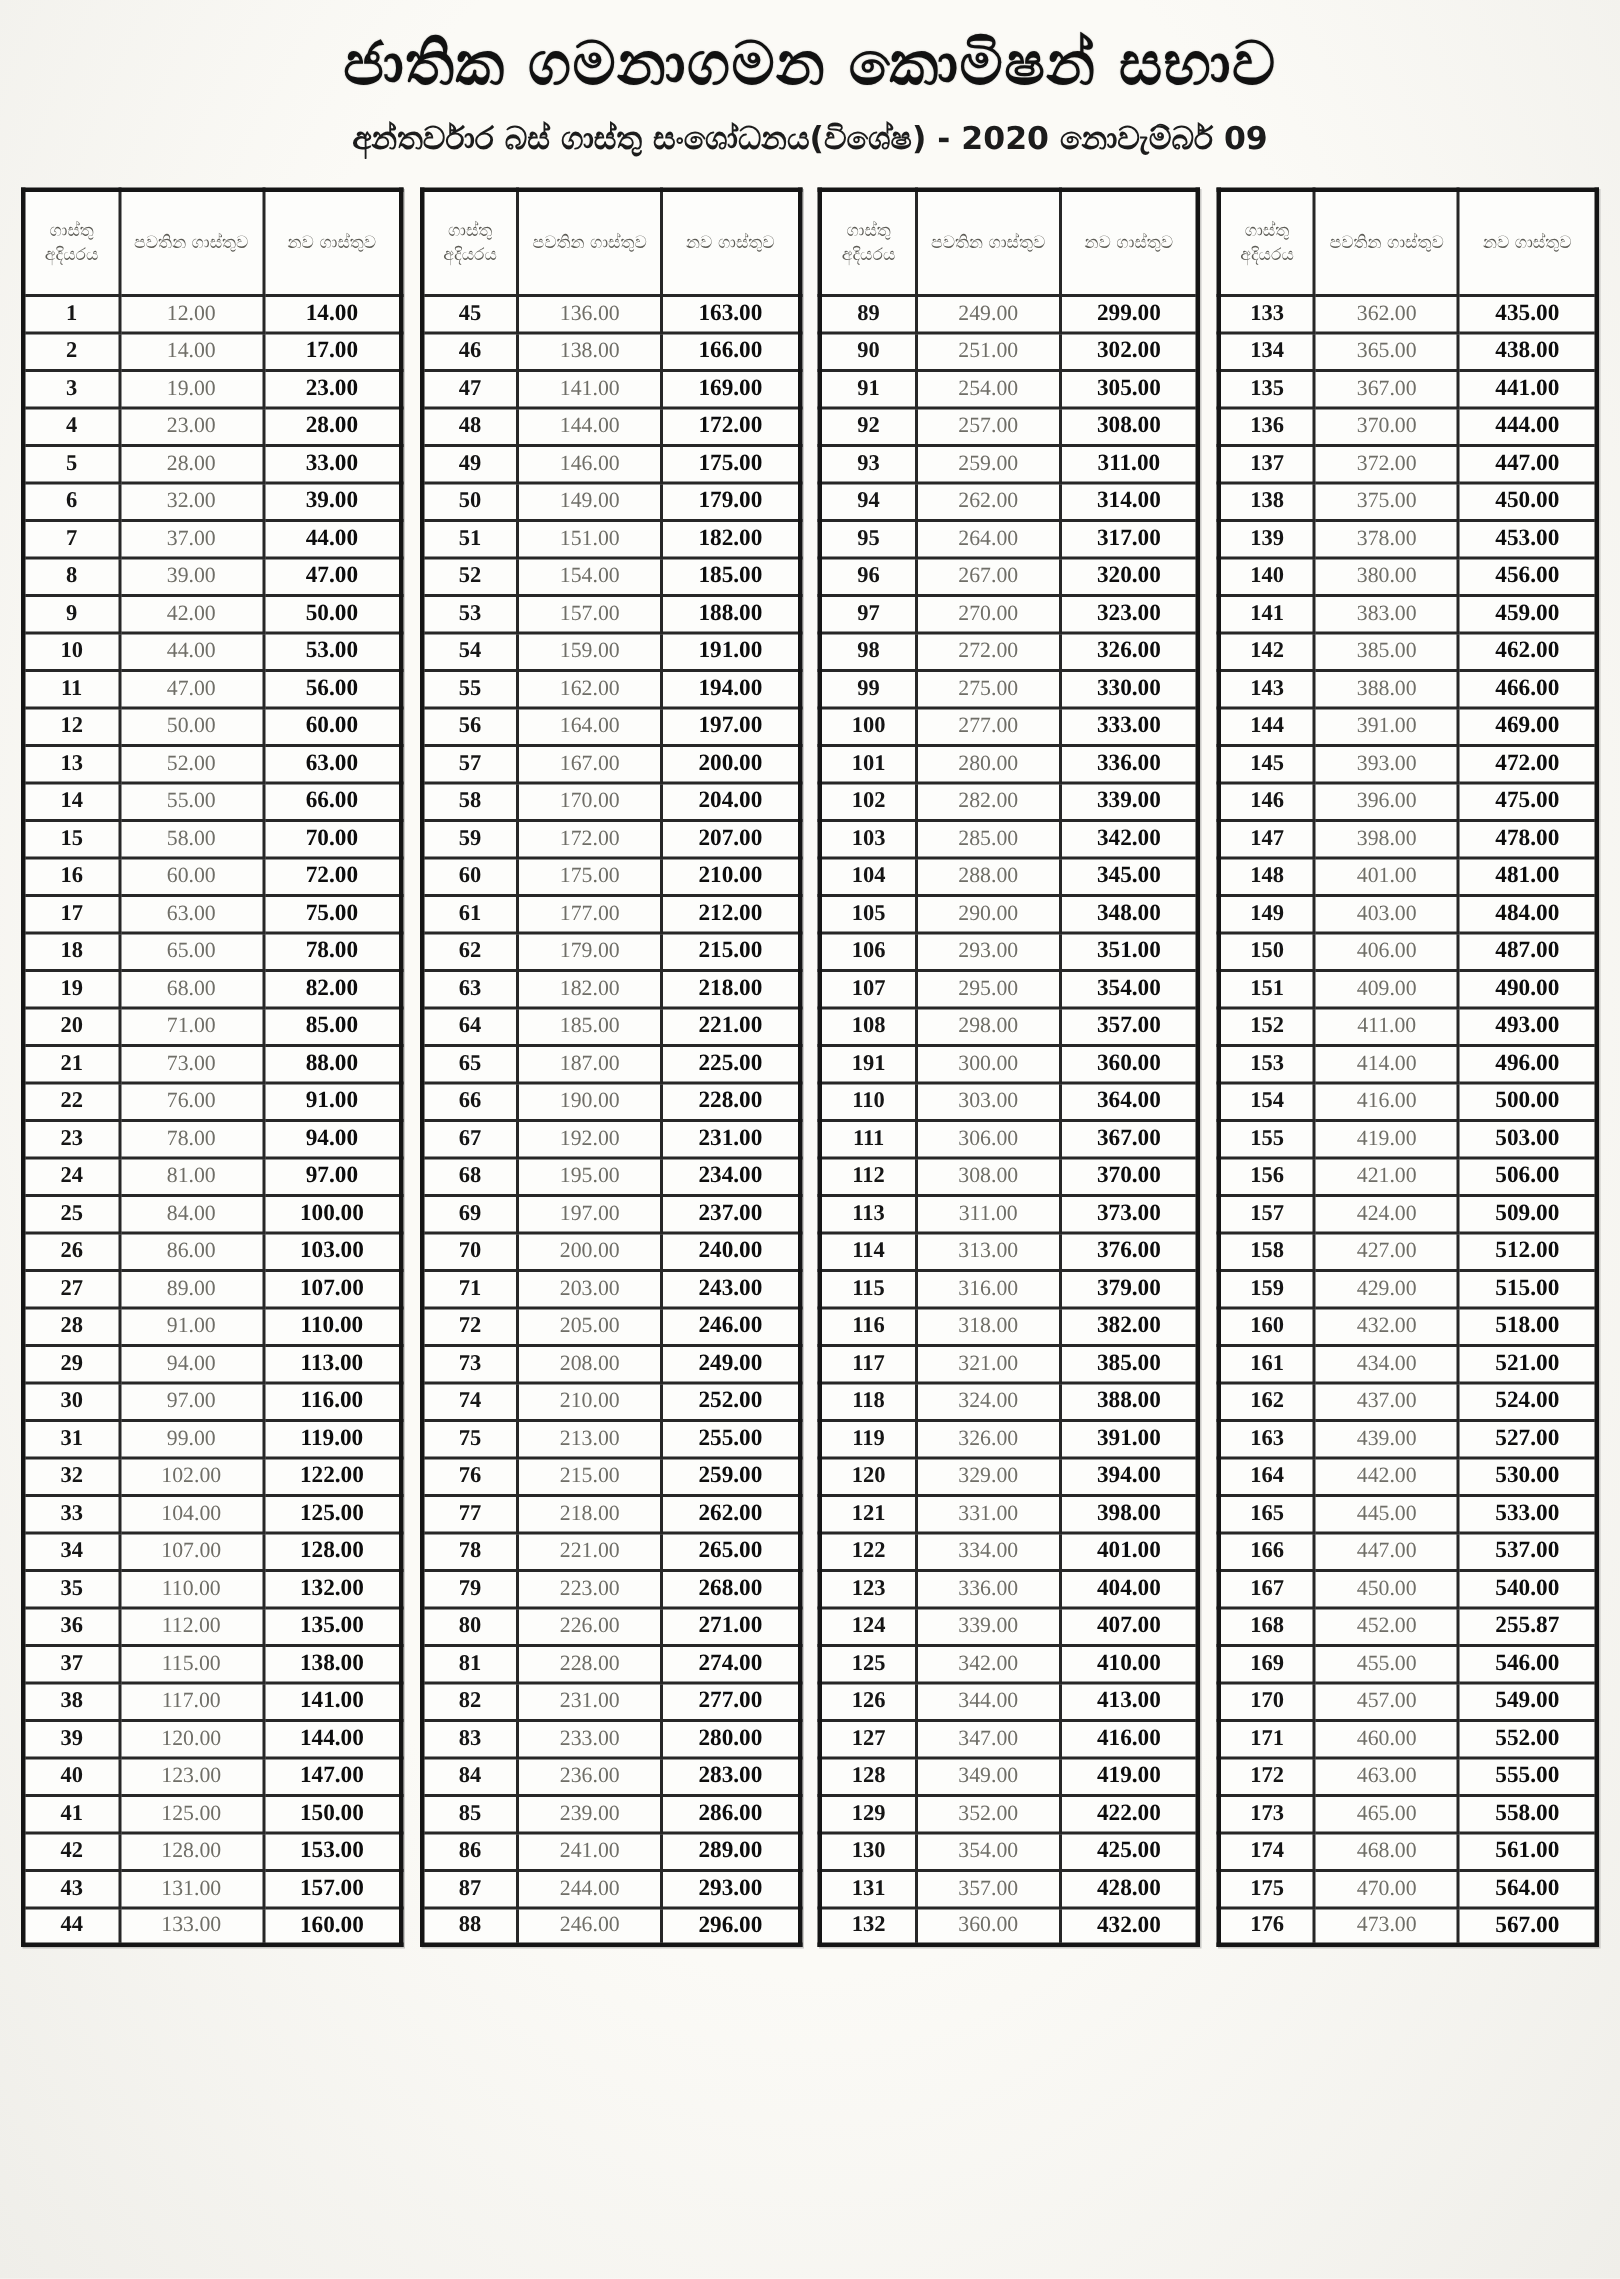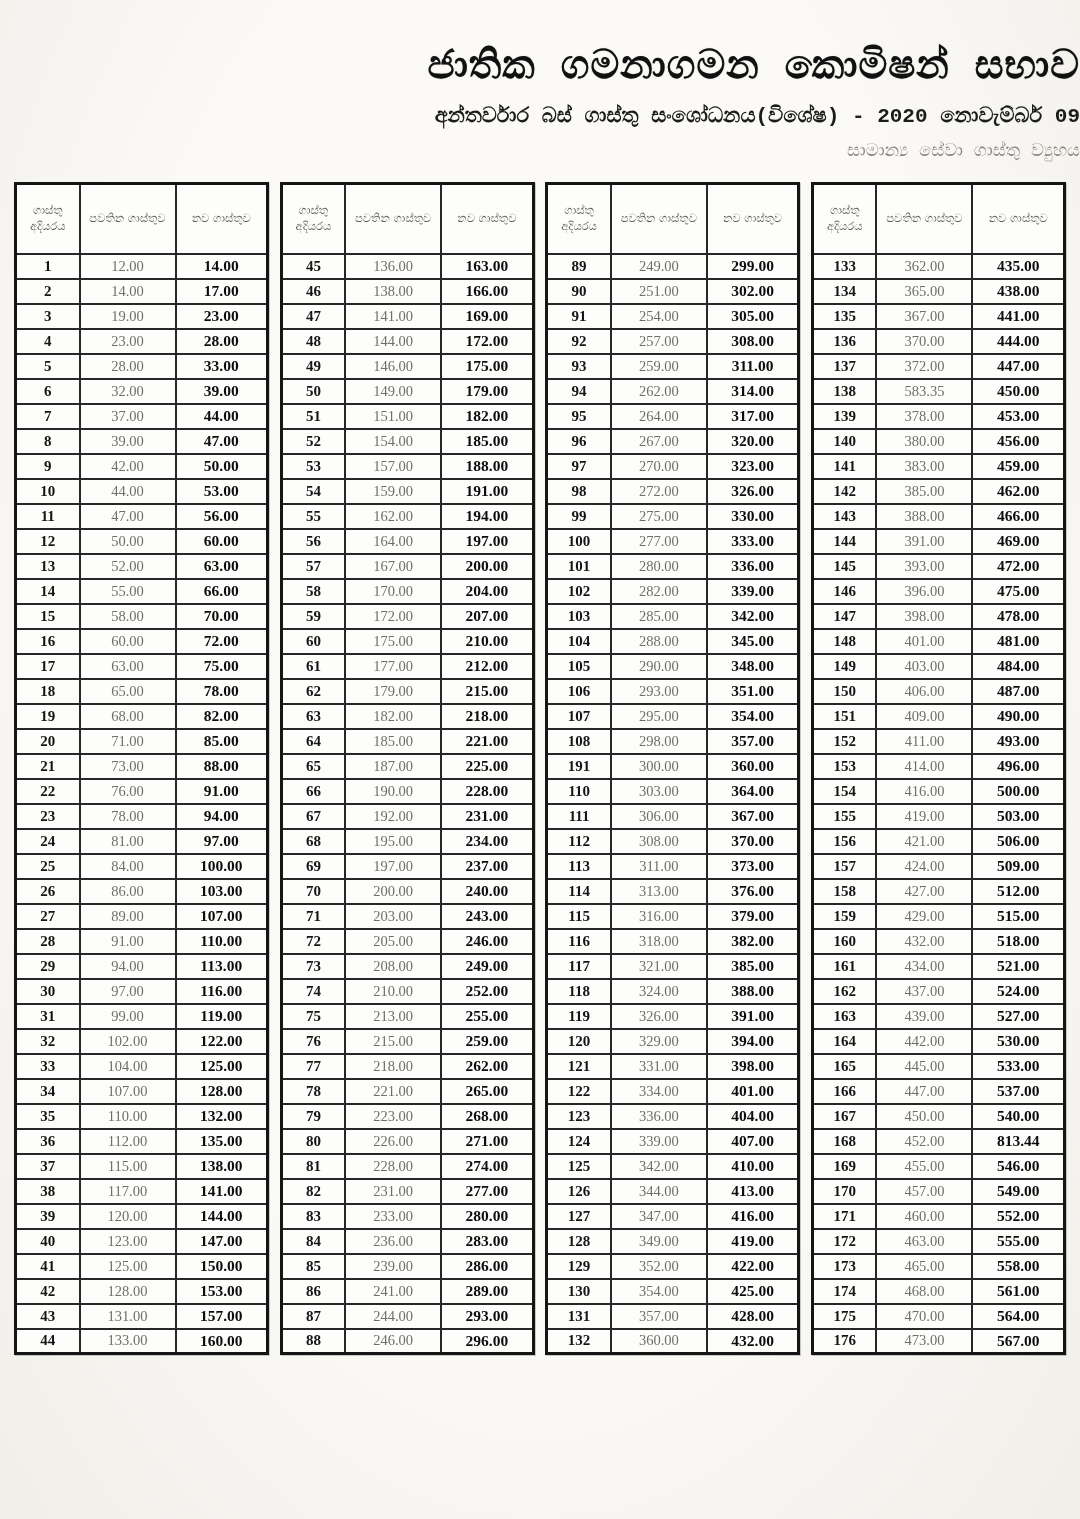--- a/index.html
+++ b/index.html
@@ -3,21 +3,21 @@
 <meta charset="utf-8">
 <style>
   * { box-sizing: border-box; }
   html, body {
     margin: 0; padding: 0;
     width: 1080px; height: 1519px;
     background: radial-gradient(ellipse at 50% 40%, #fbfaf6 55%, #efeee9 100%);
     font-family: "DejaVu Sans", sans-serif;
     overflow: hidden;
   }
-  .doc-header { text-align: right; padding-top: 44px; color: #141414; font-family: Liberation Mono, monospace; }
+  .doc-header { text-align: center; padding-top: 20px; color: #141414; }
   .doc-title {
     margin: 0; font-size: 40px; font-weight: bold; letter-spacing: 1px;
     color: #111; text-shadow: 0 0 1px rgba(0,0,0,.35);
   }
   .doc-subtitle {
     margin: 14px 0 0 0; font-size: 21px; font-weight: bold; color: #1c1c1c;
   }
   .doc-subheading {
     margin: 13px 0 0 0; font-size: 18px; font-weight: normal; color: #84837d;
   }
@@ -54,21 +54,20 @@
   td.cell-stage  { font-weight: bold; font-size: 15px;   color: #151515; }
   td.cell-current{ font-weight: normal; font-size: 14.5px; color: #6f6e67; }
   td.cell-new    { font-weight: bold; font-size: 15.5px; color: #0d0d0d; }
 </style>
 </head>
 <body>
 
 <header class="doc-header">
   <h1 class="doc-title">ජාතික ගමනාගමන කොමිෂන් සභාව</h1>
   <h2 class="doc-subtitle">අන්තර්වාර බස් ගාස්තු සංශෝධනය(විශේෂ) - 2020 නොවැම්බර් 09</h2>
-  <h3 class="doc-subheading">සාමාන්‍ය සේවා ගාස්තු ව්‍යුහය</h3>
 </header>
 
 <main class="tables-row">
     <table class="fare-table">
       <colgroup>
         <col class="c-stage">
         <col class="c-current">
         <col class="c-new">
       </colgroup>
       <thead>
@@ -807,21 +806,21 @@
           <td class="cell-current">370.00</td>
           <td class="cell-new">444.00</td>
         </tr>
         <tr>
           <td class="cell-stage">137</td>
           <td class="cell-current">372.00</td>
           <td class="cell-new">447.00</td>
         </tr>
         <tr>
           <td class="cell-stage">138</td>
-          <td class="cell-current">583.35</td>
+          <td class="cell-current">375.00</td>
           <td class="cell-new">450.00</td>
         </tr>
         <tr>
           <td class="cell-stage">139</td>
           <td class="cell-current">378.00</td>
           <td class="cell-new">453.00</td>
         </tr>
         <tr>
           <td class="cell-stage">140</td>
           <td class="cell-current">380.00</td>
@@ -958,21 +957,21 @@
           <td class="cell-new">537.00</td>
         </tr>
         <tr>
           <td class="cell-stage">167</td>
           <td class="cell-current">450.00</td>
           <td class="cell-new">540.00</td>
         </tr>
         <tr>
           <td class="cell-stage">168</td>
           <td class="cell-current">452.00</td>
-          <td class="cell-new">813.44</td>
+          <td class="cell-new">255.87</td>
         </tr>
         <tr>
           <td class="cell-stage">169</td>
           <td class="cell-current">455.00</td>
           <td class="cell-new">546.00</td>
         </tr>
         <tr>
           <td class="cell-stage">170</td>
           <td class="cell-current">457.00</td>
           <td class="cell-new">549.00</td>

